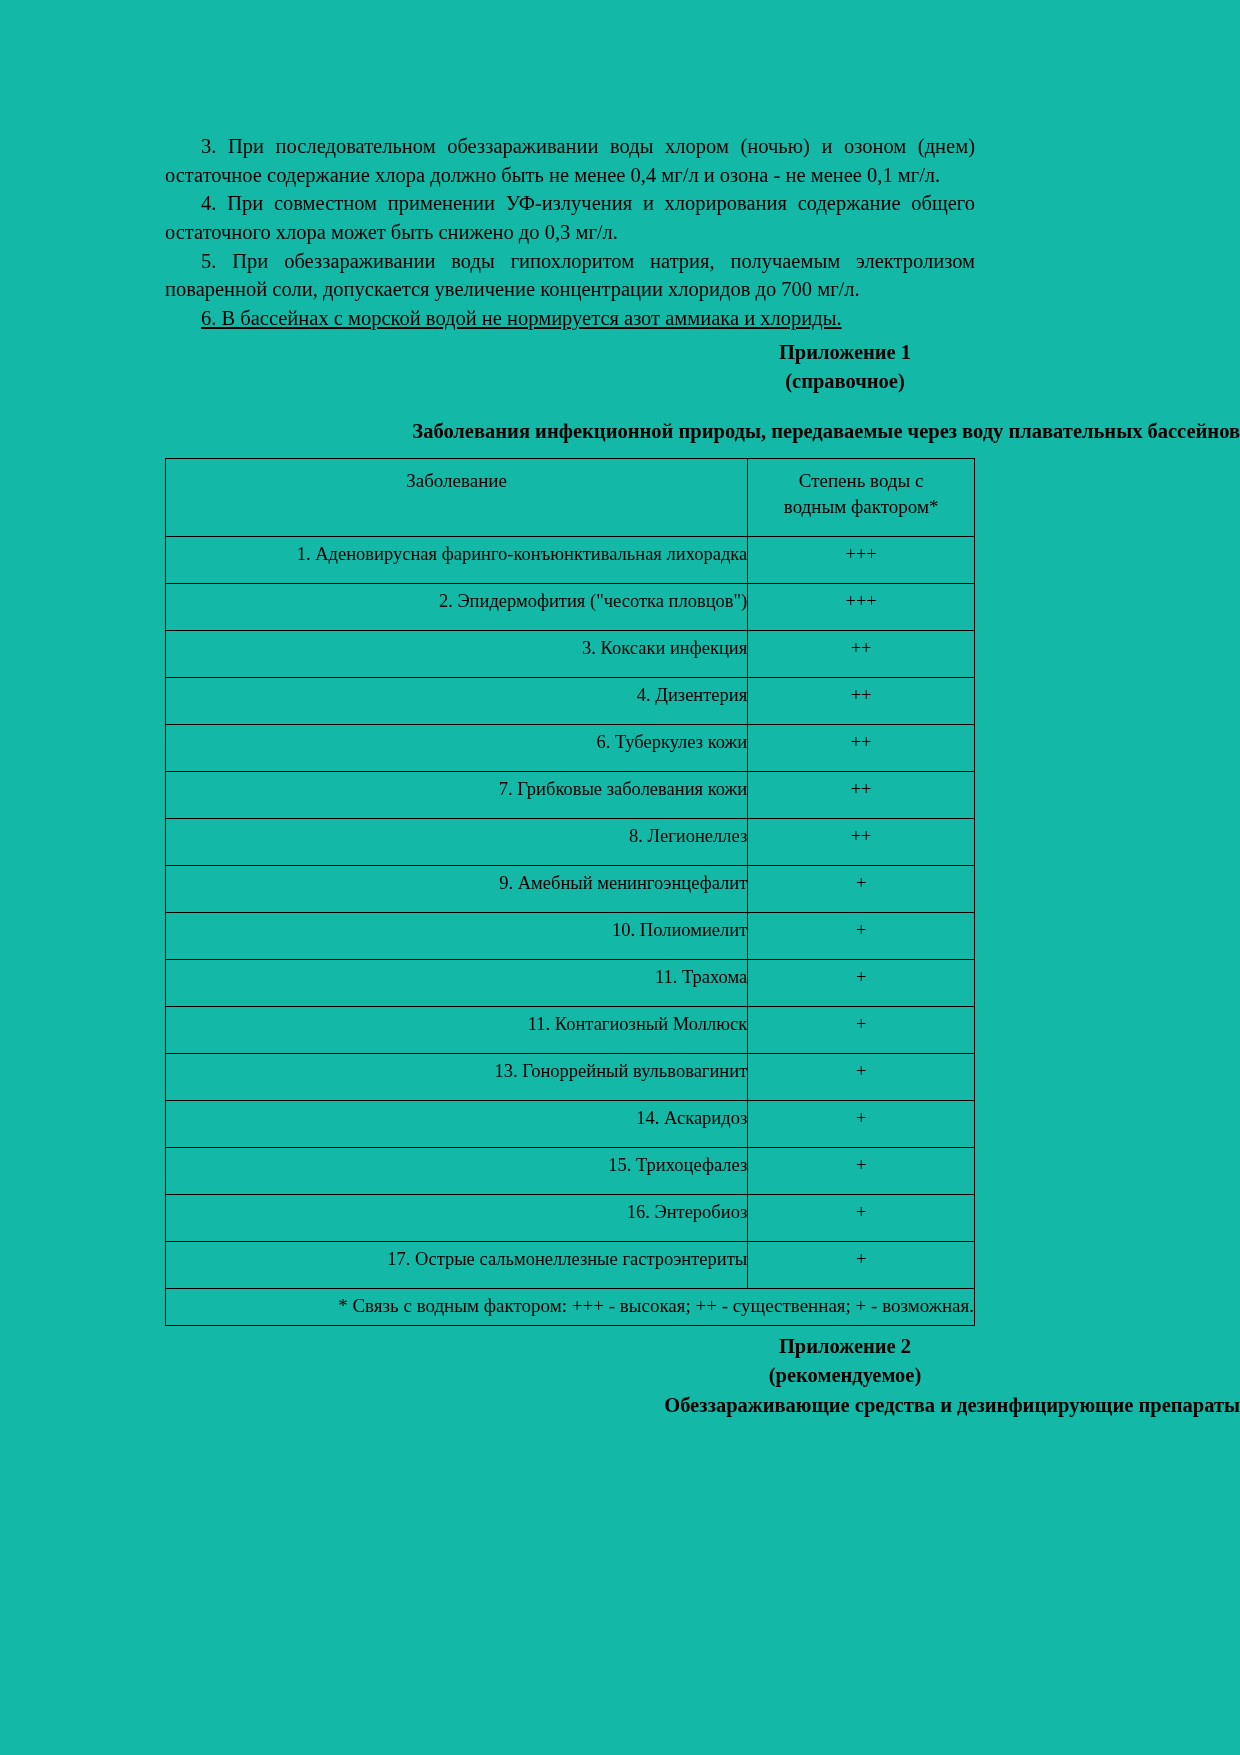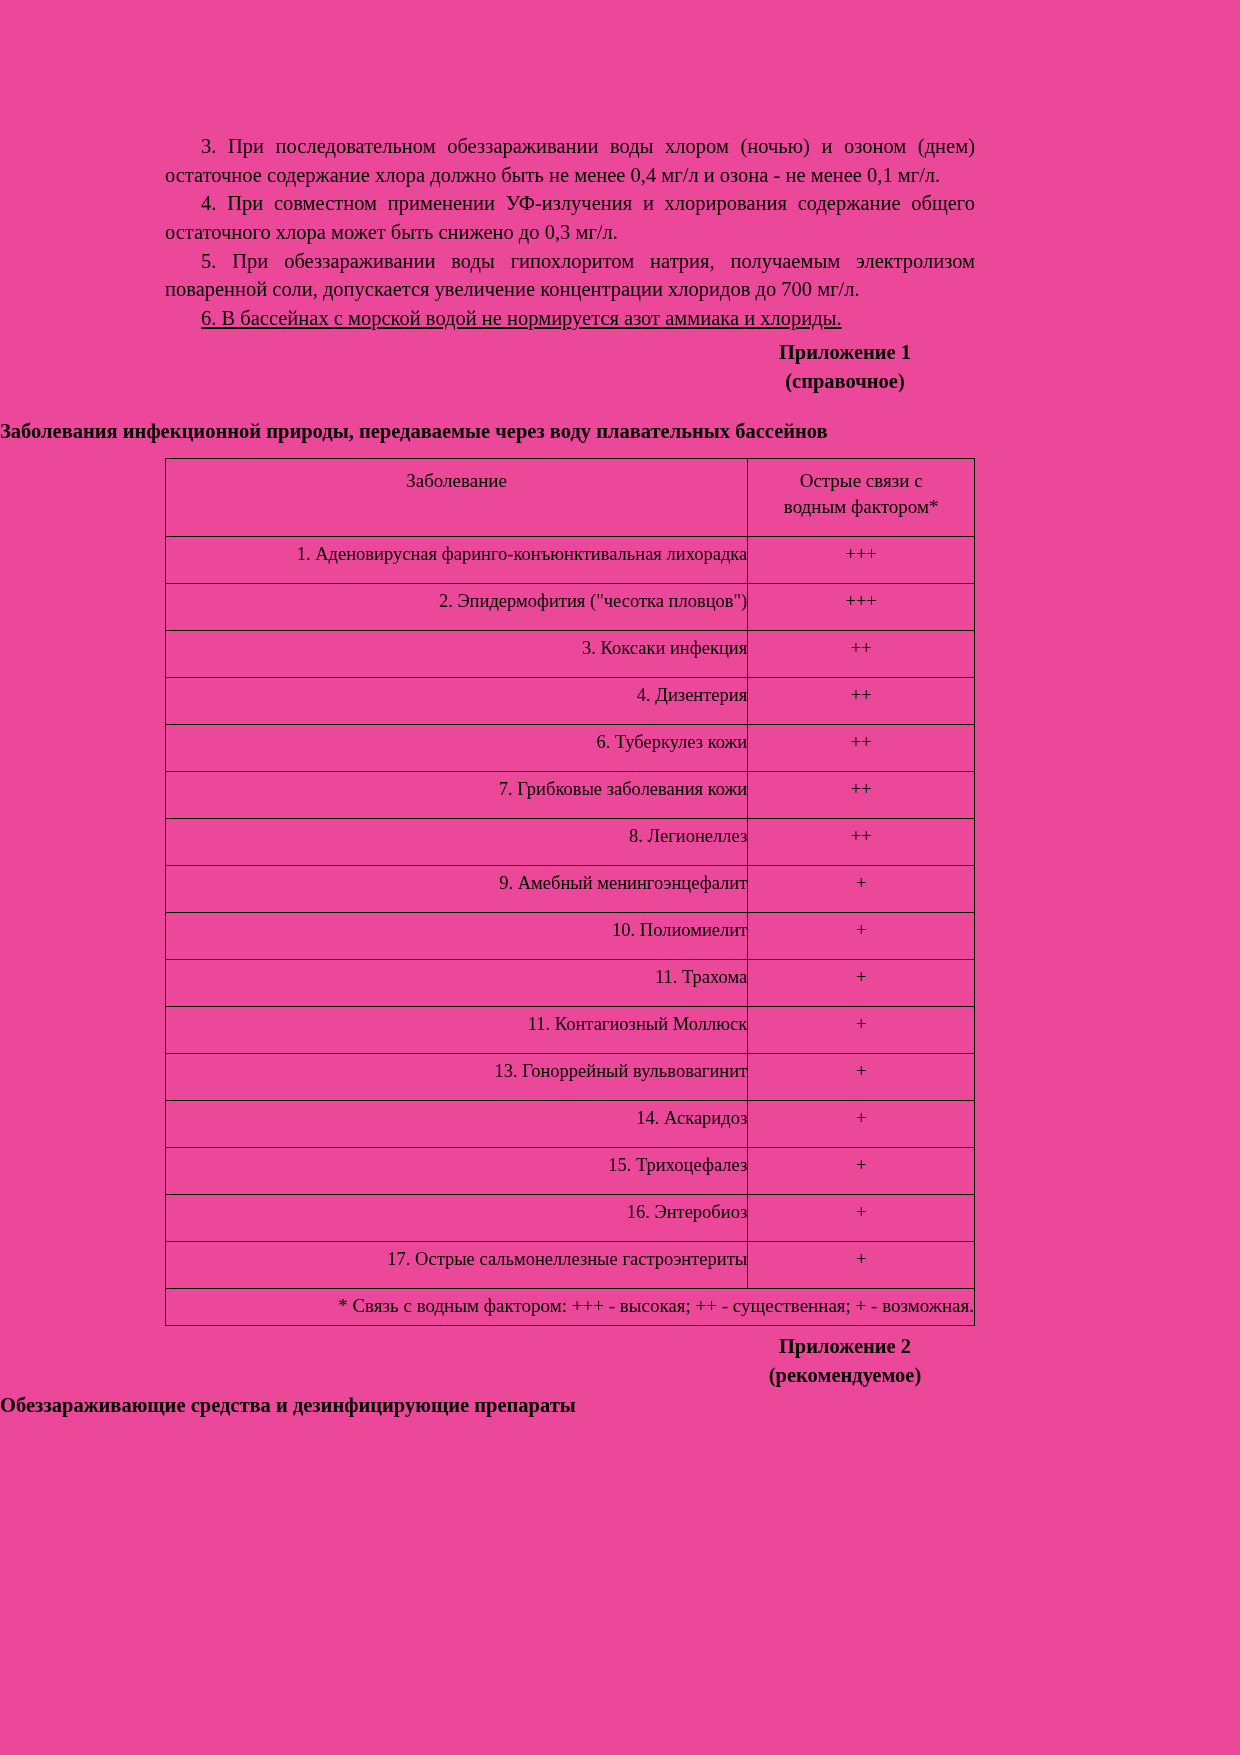--- a/index.html
+++ b/index.html
@@ -9,21 +9,21 @@
   }
   body {
     font-family: "Liberation Serif", "DejaVu Serif", serif;
     color: #000000;
   }
   .page {
     position: relative;
     width: 1240px;
     height: 1755px;
     margin: 0 auto;
-    background: #ec4899;
+    background: #14b8a6;
     box-sizing: border-box;
     padding: 0;
     overflow: hidden;
   }
   .content {
     position: absolute;
     left: 165px;
     top: 132px;
     width: 810px;
   }
@@ -48,21 +48,21 @@
     width: 260px;
     font-weight: bold;
   }
   #appendix1 { top: 338px; }
   #appendix2 { top: 1332px; }
 
   .section-title {
     position: absolute;
     left: 0;
     width: 1240px;
-    text-align: left;
+    text-align: right;
     font-weight: bold;
     font-size: 20.5px;
   }
   #title1 { top: 420px; }
   #title2 { top: 1394px; }
 
   table.disease-table {
     position: absolute;
     left: 165px;
     top: 458px;
@@ -126,21 +126,21 @@
 
   <table class="disease-table">
     <colgroup>
       <col class="col-disease">
       <col class="col-degree">
     </colgroup>
     <thead>
       <tr>
         <th class="th-cell">Заболевание</th>
         <th class="th-cell">
-          <div>Острые связи с</div>
+          <div>Степень воды с</div>
           <div>водным фактором*</div>
         </th>
       </tr>
     </thead>
     <tbody>
       <tr>
         <td class="cell-disease">1. Аденовирусная фаринго-конъюнктивальная лихорадка</td>
         <td class="cell-degree">+++</td>
       </tr>
       <tr>

